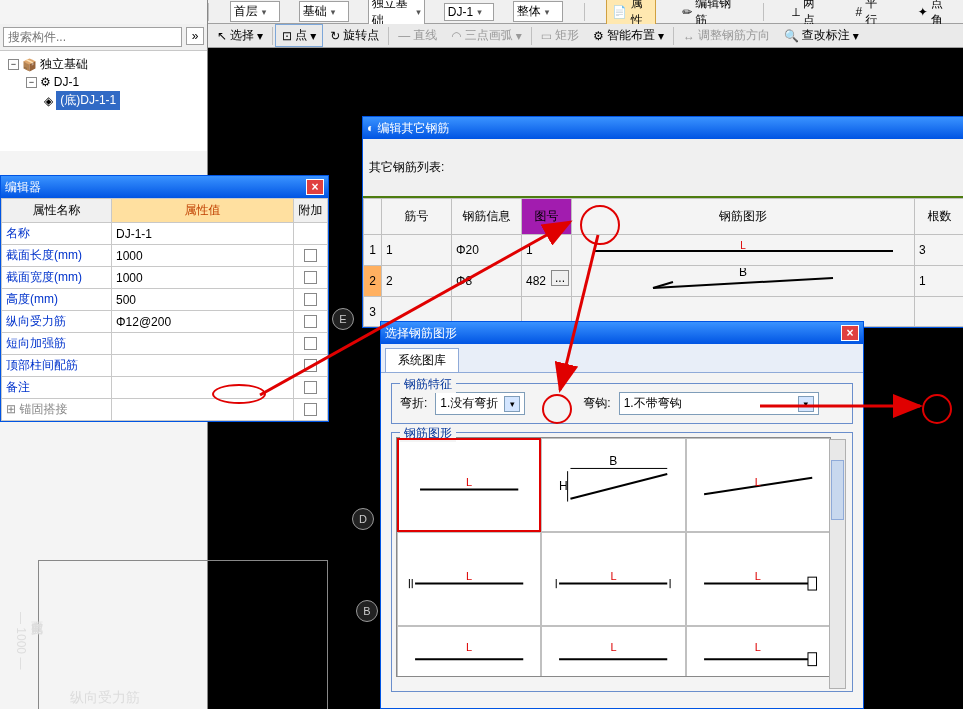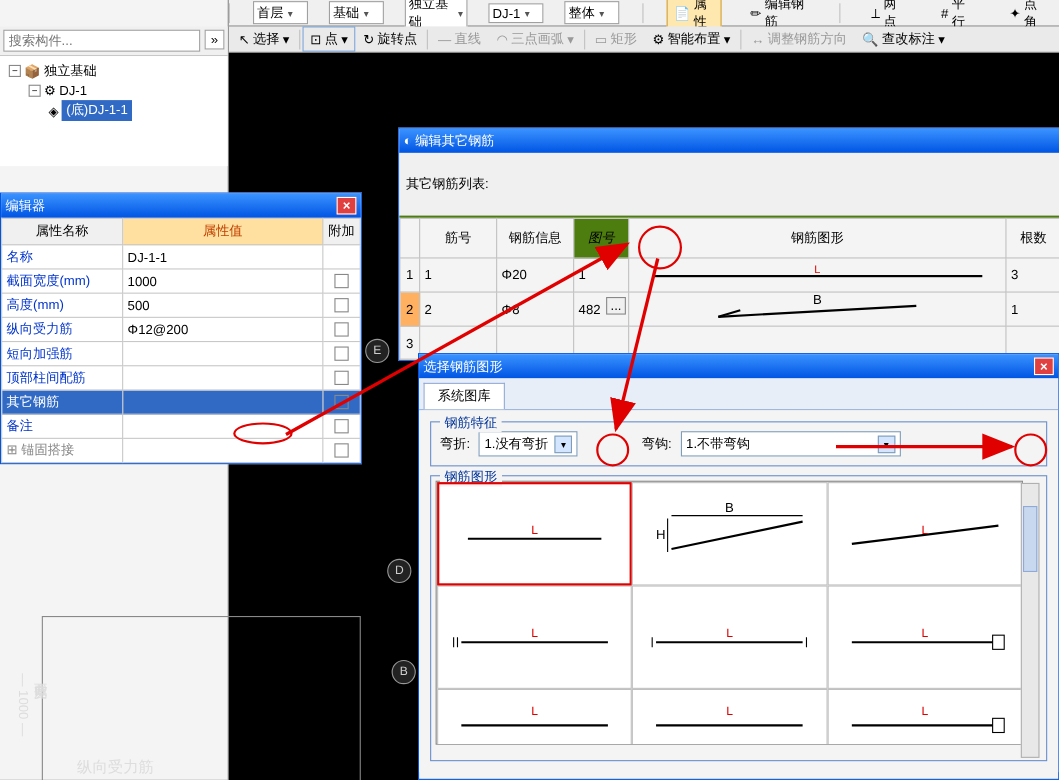--- a/index.html
+++ b/index.html
@@ -42,31 +42,31 @@
 
 .canvas { position: absolute; left: 208px; top: 48px; right: 0; bottom: 0; background: #000; }
 .node-circle { position: absolute; width: 22px; height: 22px; border: 1px solid #999; border-radius: 50%; color: #ccc; text-align: center; line-height: 20px; font-size: 11px; background: #222; }
 
 
 .dlg-edit { position: absolute; left: 362px; top: 100px; width: 664px; background: #f4f4f4; border: 1px solid #0054e3; margin-top: 16px; }
 .grid-label { padding: 20px 6px; background: #f0f0f0; border-bottom: 2px solid #4d7c0f; }
 .rebar-grid { width: 100%; border-collapse: collapse; }
 .rebar-grid th, .rebar-grid td { border: 1px solid #c0c0c0; padding: 2px 4px; height: 30px; text-align: center; }
 .rebar-grid th { background: #f4f4f4; font-weight: normal; }
-.rebar-grid th.hl { background: #4d7c0f; font-style: italic; }
+.rebar-grid th.hl { background: #a21caf; }
 .rebar-grid td.rownum { background: #f4f4f4; width: 18px; }
 .rebar-grid td.rownum.sel { background: #ffb060; }
 .shape-L { position: relative; height: 26px; }
 .shape-L::before { content: ""; position: absolute; left: 5%; right: 5%; top: 50%; border-top: 2px solid #000; }
 .shape-L .lbl { position: absolute; left: 50%; top: 12%; transform: translateX(-50%); color: #d00; font-size: 10px; }
 .shape-B { position: relative; height: 26px; }
 .shape-B svg { width: 100%; height: 100%; }
 
 
-.dlg-shape { position: absolute; left: 380px; top: 321px; width: 583px; bottom: 0; background: #f4f4f4; border: 1px solid #0054e3; }
+.dlg-shape { position: absolute; left: 380px; top: 321px; width: 484px; bottom: 0; background: #f4f4f4; border: 1px solid #0054e3; }
 .tab-strip { display: flex; padding: 4px 5px 0 4px; border-bottom: 1px solid #8faad8; background: #e8eef8; }
 .tab { padding: 3px 12px; border: 1px solid #8faad8; border-bottom: none; background: #fff; margin-right: 2px; }
 .fieldset { border: 1px solid #6a8ecc; margin: 8px; padding: 8px; position: relative; }
 .fieldset-title { position: absolute; top: -8px; left: 8px; background: #f4f4f4; padding: 0 4px; color: #003399; }
 .combo-row { display: flex; align-items: center; gap: 8px; }
 .combo { border: 1px solid #7f9db9; background: #fff; padding: 2px 4px; display: inline-flex; align-items: center; min-width: 90px; }
 .combo-btn { width: 16px; height: 16px; background: #d4e6ff; border: 1px solid #7f9db9; margin-left: auto; text-align: center; line-height: 14px; font-size: 9px; cursor: pointer; }
 
 .shape-grid { display: grid; grid-template-columns: repeat(3, 1fr); gap: 0; border: 1px solid #888; background: #fff; height: 240px; overflow: auto; }
 .shape-cell { border: 1px solid #c0c0c0; height: 94px; position: relative; }
@@ -160,20 +160,27 @@
       <th style="width:34px">附加</th>
     </tr>
     </tbody>
       <tbody id="prop-rows">
         <tr>
           <td class="name">名称</td>
           <td>DJ-1-1</td>
           <td></td>
         </tr>
         <tr>
+          <td class="name">截面长度(mm)</td>
+          <td>1000</td>
+          <td>
+            <span class="chk"></span>
+          </td>
+        </tr>
+        <tr>
           <td class="name">截面宽度(mm)</td>
           <td>1000</td>
           <td>
             <span class="chk"></span>
           </td>
         </tr>
         <tr>
           <td class="name">高度(mm)</td>
           <td>500</td>
           <td>
@@ -189,27 +196,20 @@
         </tr>
         <tr>
           <td class="name">短向加强筋</td>
           <td></td>
           <td>
             <span class="chk"></span>
           </td>
         </tr>
         <tr>
           <td class="name">顶部柱间配筋</td>
-          <td></td>
-          <td>
-            <span class="chk"></span>
-          </td>
-        </tr>
-        <tr class="sel">
-          <td class="name">其它钢筋</td>
           <td></td>
           <td>
             <span class="chk"></span>
           </td>
         </tr>
         <tr>
           <td class="name">备注</td>
           <td></td>
           <td>
             <span class="chk"></span>

